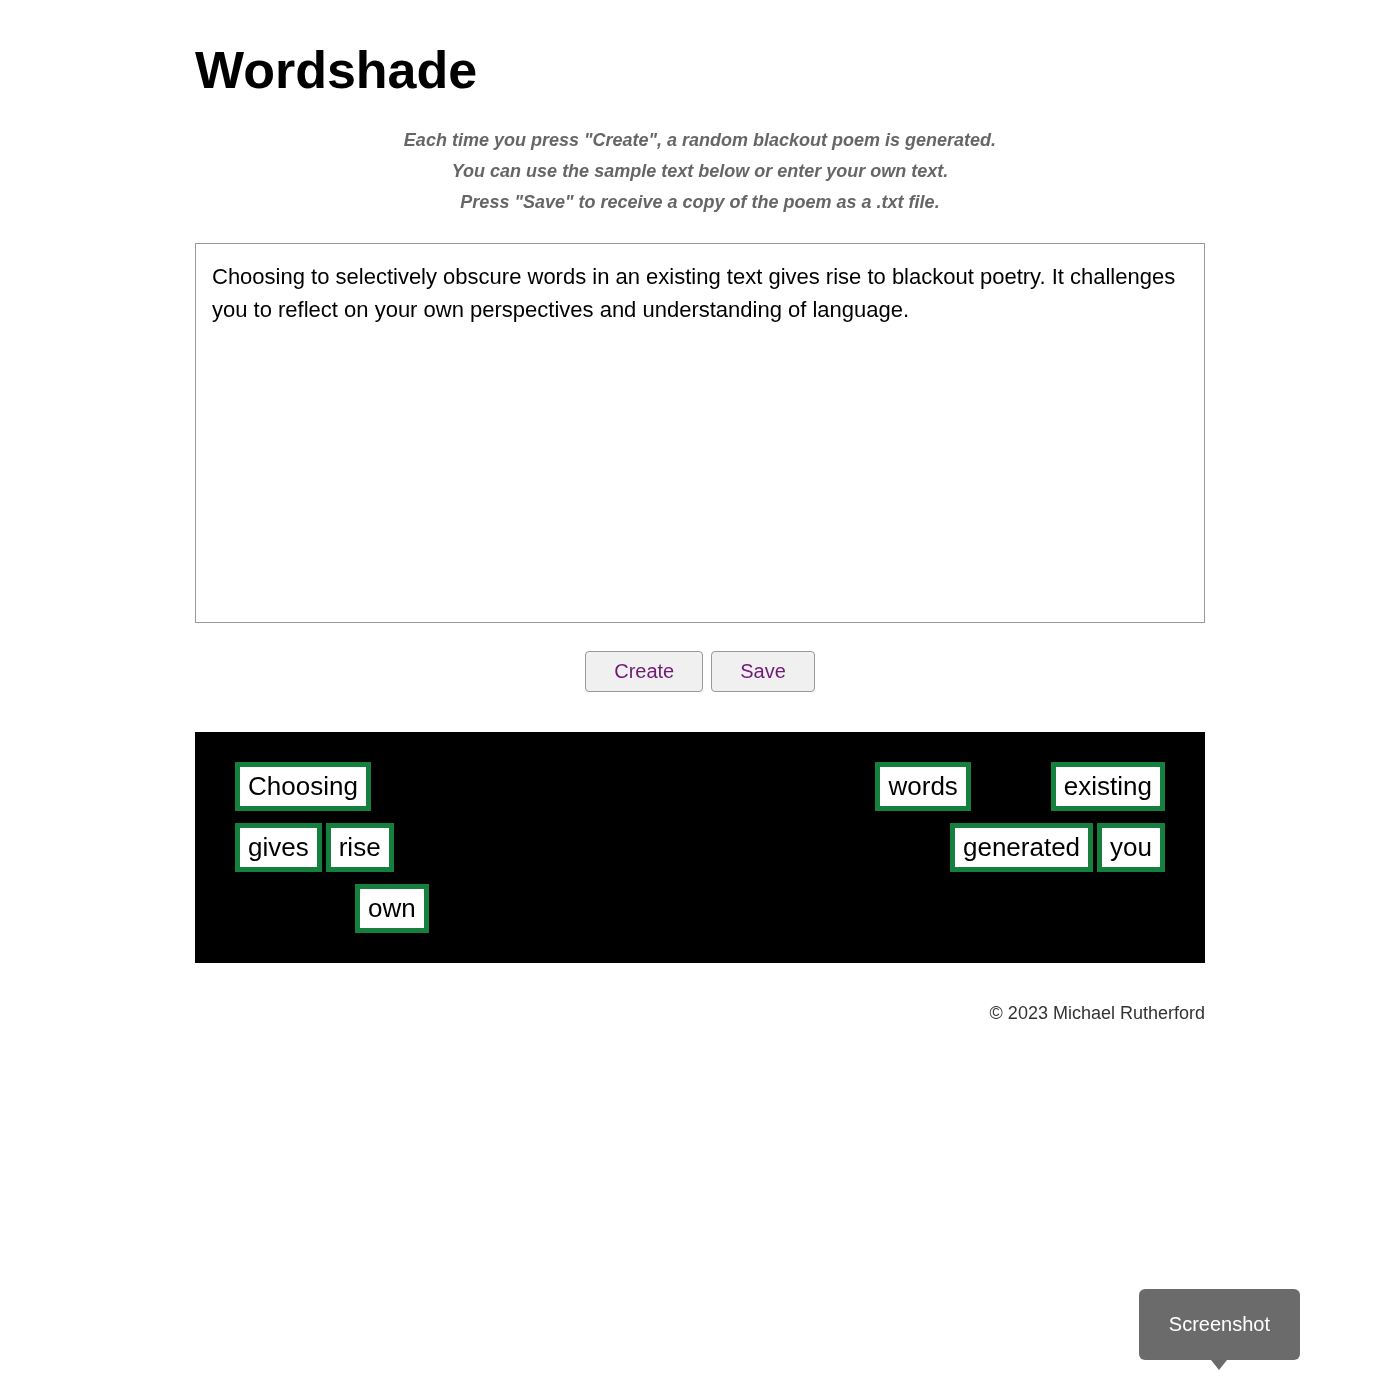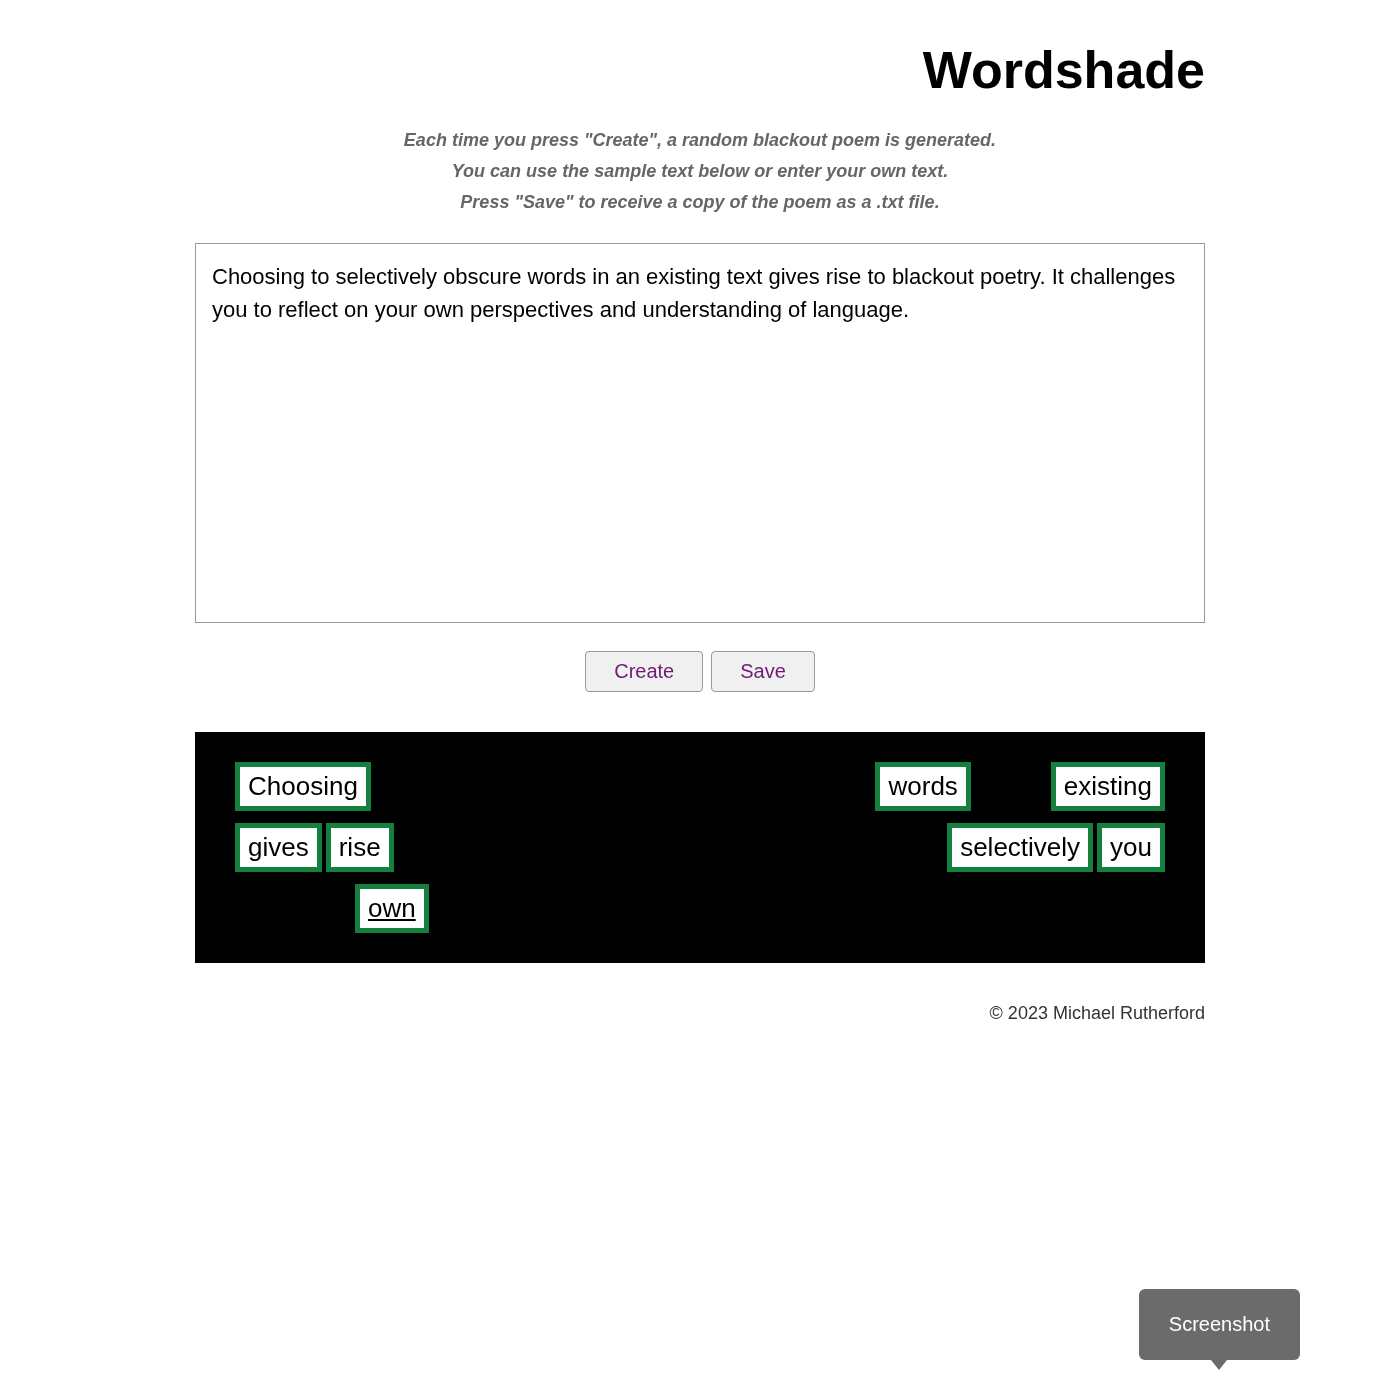--- a/index.html
+++ b/index.html
@@ -16,21 +16,21 @@
       position: relative;
     }
 
     .page-wrapper {
       max-width: 1050px;
       margin: 0 auto;
       padding: 40px 20px;
     }
 
     .app-title {
-      text-align: right;
+      text-align: left;
       font-size: 52px;
       font-weight: 900;
       color: #000000;
       margin-bottom: 30px;
       font-family: Arial, sans-serif;
     }
 
     .instructions {
       text-align: center;
       margin-bottom: 30px;
@@ -144,21 +144,20 @@
       display: flex;
       width: 100%;
       align-items: center;
       margin-bottom: 12px;
     }
 
     .poem-row-3 {
       display: flex;
       width: 100%;
       align-items: center;
-      text-decoration: underline;
     }
   </style>
 </head>
 <body>
 
 <div class="page-wrapper">
   <h1 class="app-title">Wordshade</h1>
 
   <div class="instructions">
     <p>Each time you press "Create", a random blackout poem is generated.</p>
@@ -181,21 +180,21 @@
       <span class="poem-word">words</span>
       <span style="width: 80px; display: inline-block;"></span>
       <span class="poem-word">existing</span>
     </div>
 
     <div class="poem-row-2">
       <span class="poem-word">gives</span>
       <span style="width: 4px; display: inline-block;"></span>
       <span class="poem-word">rise</span>
       <span style="flex: 1; display: inline-block;"></span>
-      <span class="poem-word">selectively</span>
+      <span class="poem-word">generated</span>
       <span style="width: 4px; display: inline-block;"></span>
       <span class="poem-word">you</span>
     </div>
 
     <div class="poem-row-3">
       <span style="width: 120px; display: inline-block;"></span>
       <span class="poem-word">own</span>
     </div>
   </div>
 

